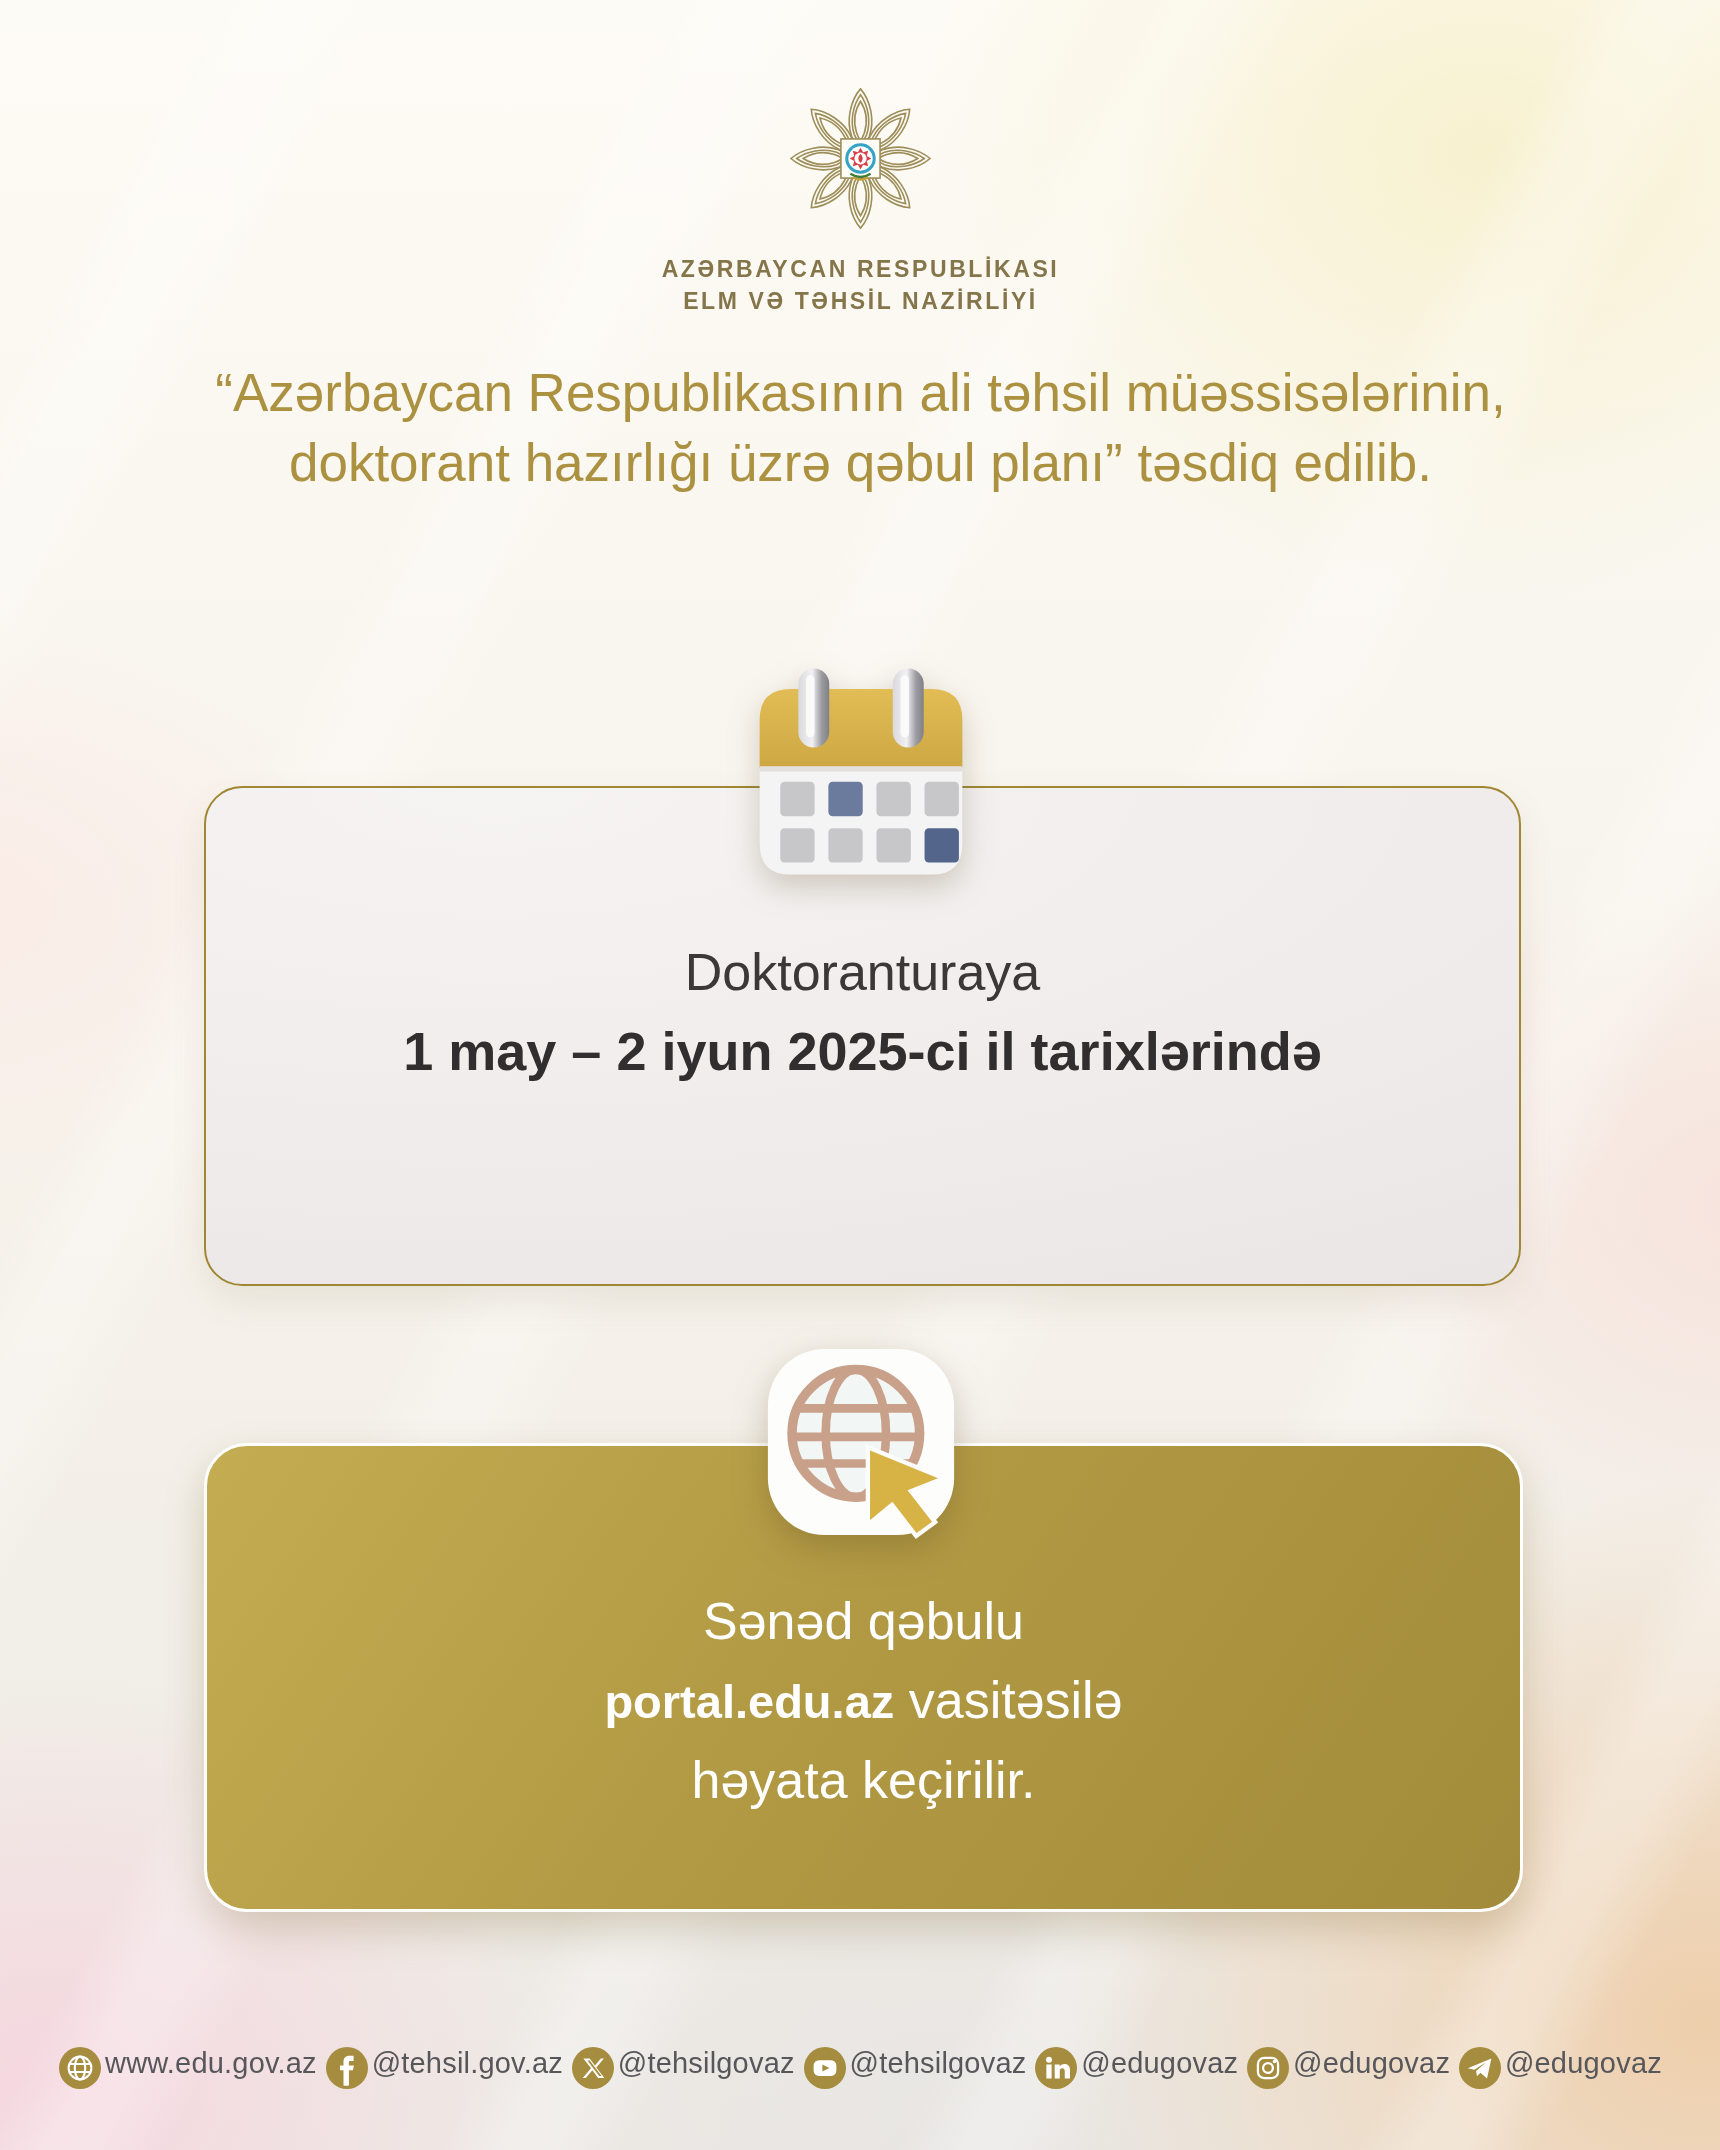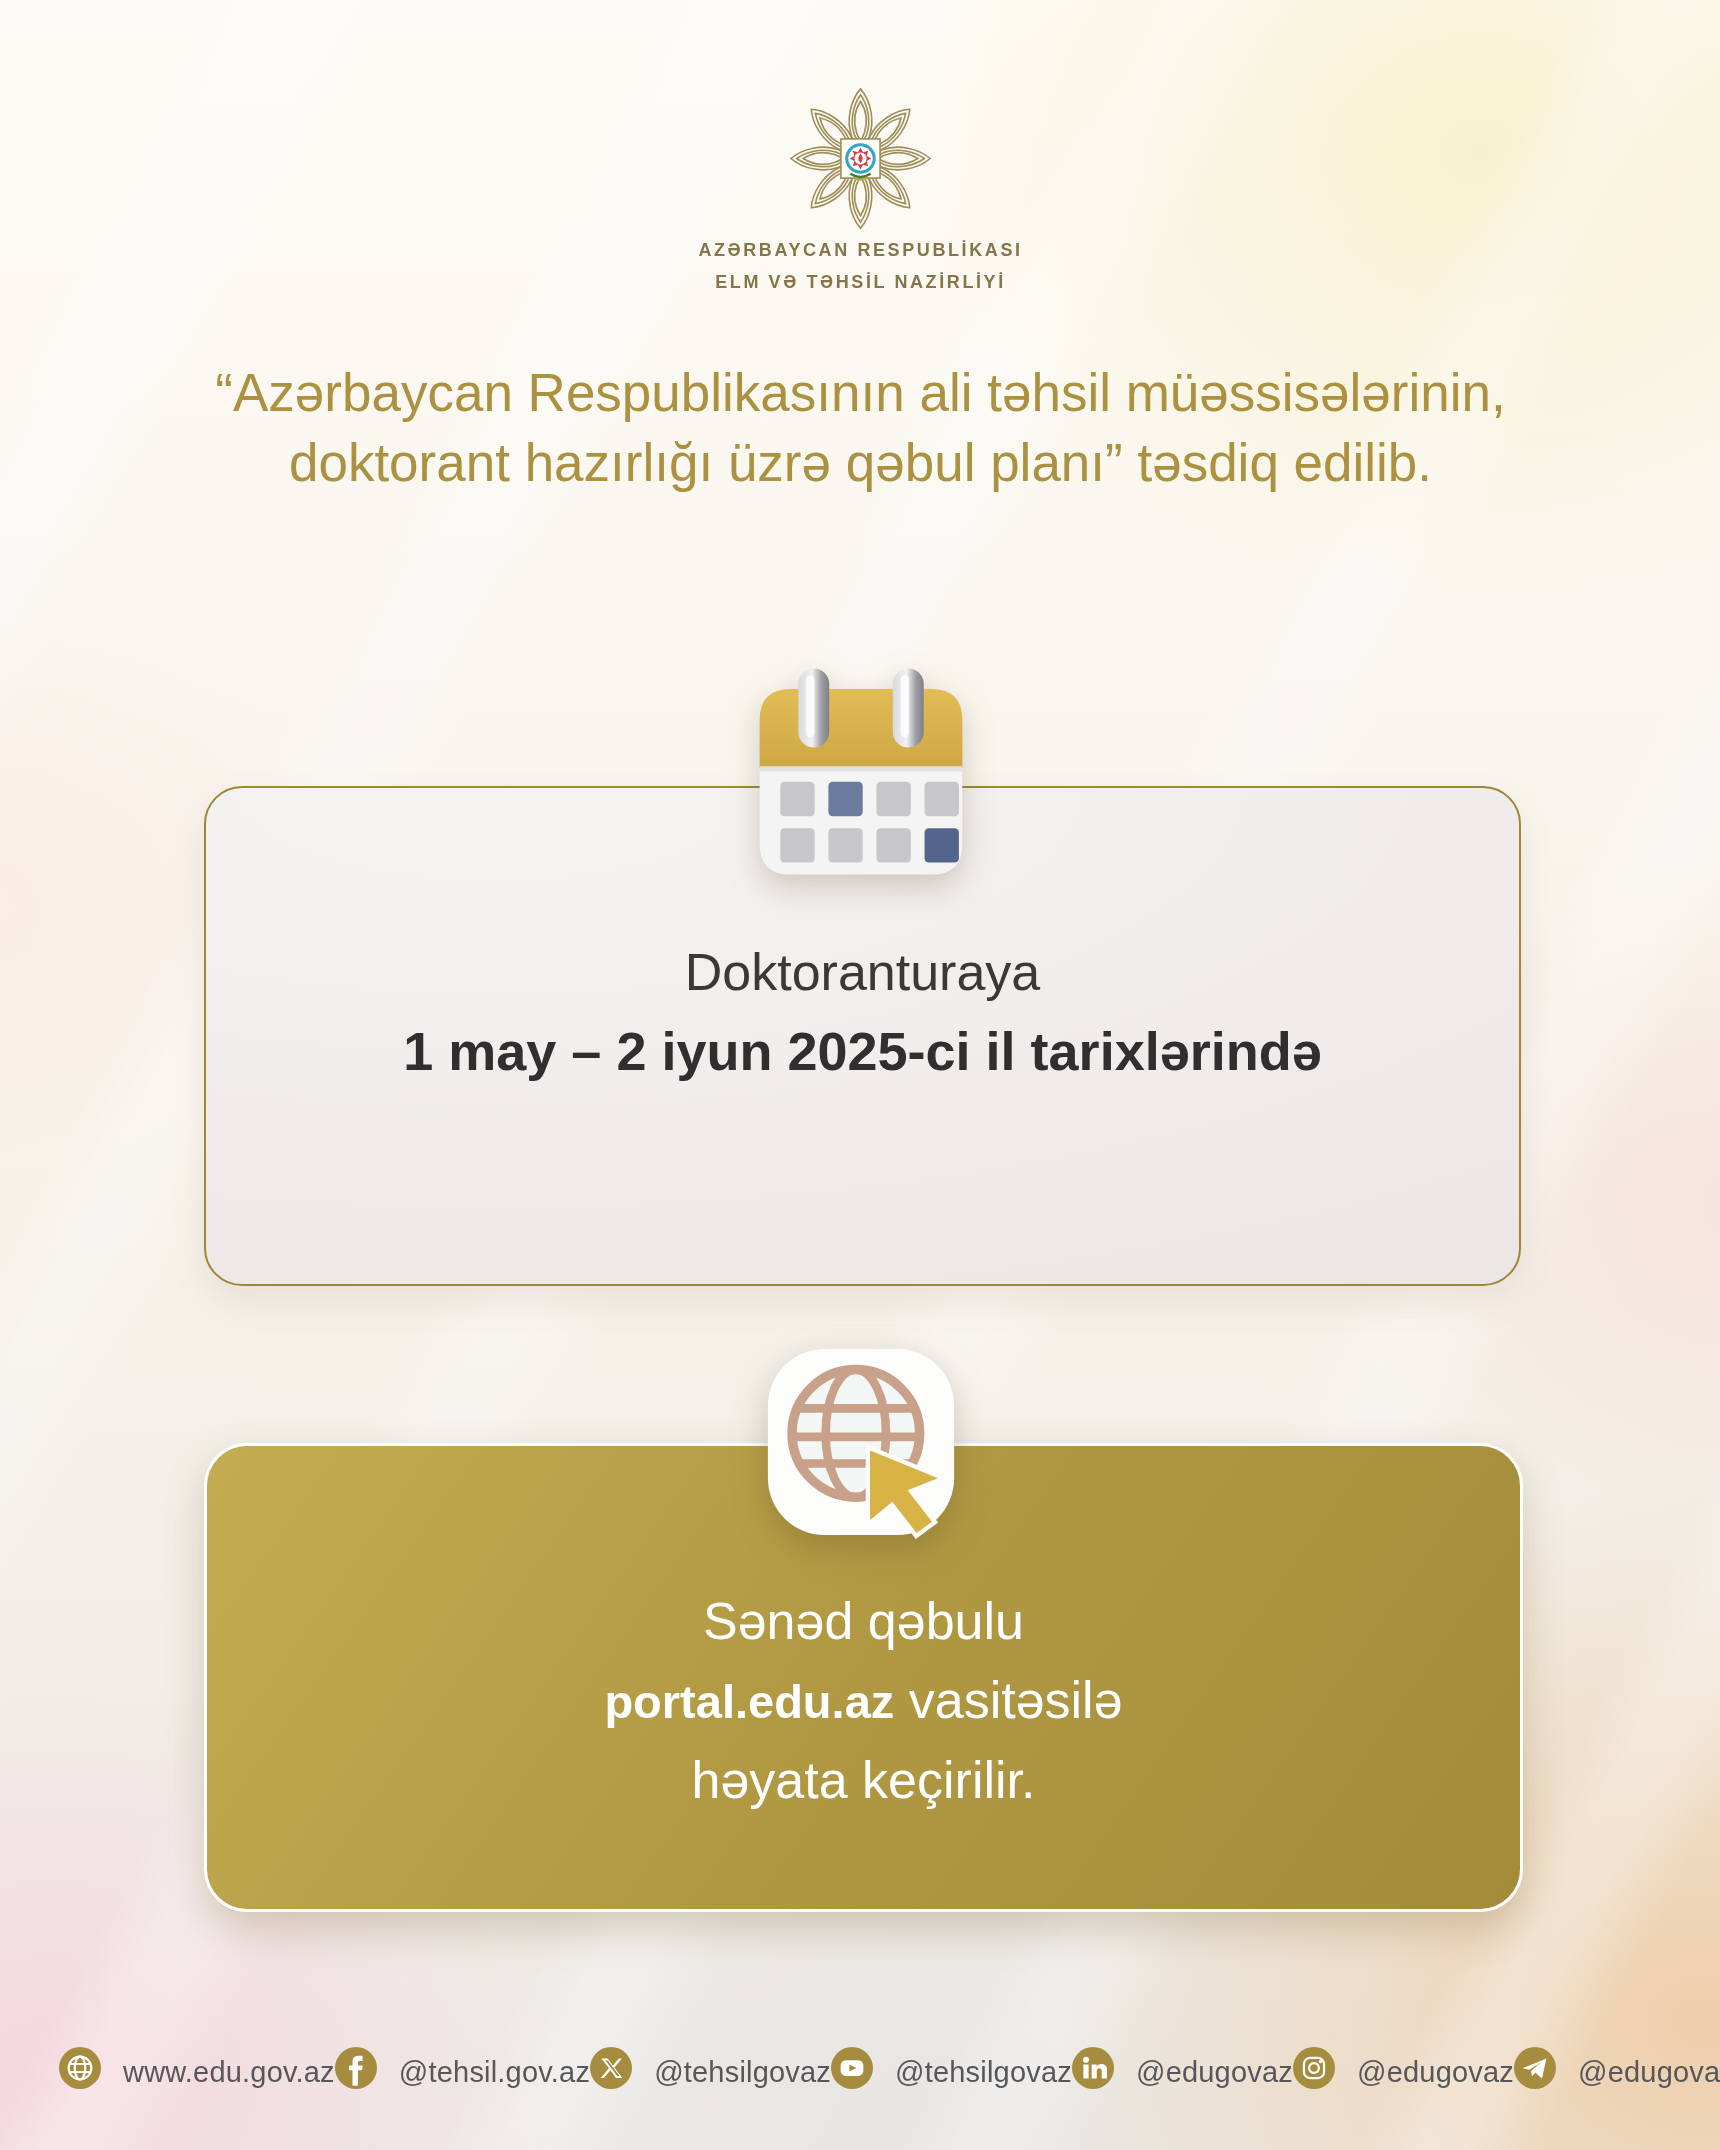--- a/index.html
+++ b/index.html
@@ -27,21 +27,21 @@
     position:absolute;inset:0;pointer-events:none;
     background:conic-gradient(from 205deg at 118% 108%,
       rgba(255,255,255,0) 0deg, rgba(255,255,255,.65) 18deg,
       rgba(255,255,255,0) 34deg, rgba(255,255,255,.4) 48deg,
       rgba(255,255,255,0) 66deg, rgba(255,255,255,0) 360deg);
   }
 
   
   .brand{position:absolute;top:86px;left:0;width:100%;text-align:center;}
   .emblem{display:block;margin:0 auto;width:145px;height:145px;}
-  .brand-name{margin-top:3px;color:#85754a;font-weight:700;font-size:18px;
+  .brand-name{margin-top:22px;color:#85754a;font-weight:700;font-size:23px;
     letter-spacing:2.6px;line-height:32px;}
 
   
   .headline{position:absolute;top:358px;left:0;width:100%;text-align:center;
     color:#ab9140;font-weight:400;font-size:53px;line-height:70px;letter-spacing:0px;}
 
   
   .card-dates{position:absolute;left:204px;top:786px;width:1313px;height:496px;
     border:2.6px solid #9f8733;border-radius:38px;
     background:radial-gradient(140% 130% at 22% 0%, #f6f4f3 0%, #efeceb 55%, #e9e5e4 100%);
@@ -59,21 +59,21 @@
     box-shadow:0 17px 39px rgba(120,95,40,.25);}
   .card-portal .card-text{position:absolute;top:136px;left:0;width:100%;text-align:center;
     color:#ffffff;font-size:52px;line-height:79px;}
   .card-portal .strong{font-weight:700;font-size:47px;}
   .globe-wrap{position:absolute;left:50%;top:1342px;transform:translateX(-50%);
     width:200px;height:200px;z-index:3;filter:drop-shadow(0 13.8px 17px rgba(90,70,30,.28));}
 
   
   .footer{position:absolute;left:59px;right:59px;top:2041px;height:53px;
     display:flex;justify-content:space-between;align-items:center;}
-  .footer-item{display:flex;align-items:flex-end;gap:22px;}
+  .footer-item{display:flex;align-items:flex-start;gap:4px;}
   .footer-item .badge{width:42px;height:42px;flex:0 0 42px;}
   .footer-label{color:#57575b;font-size:29px;letter-spacing:0.2px;}
 </style>
 </head>
 <body>
 
 <div class="poster">
   <div class="bg-stripes"></div>
   <div class="bg-sweep"></div>
 

